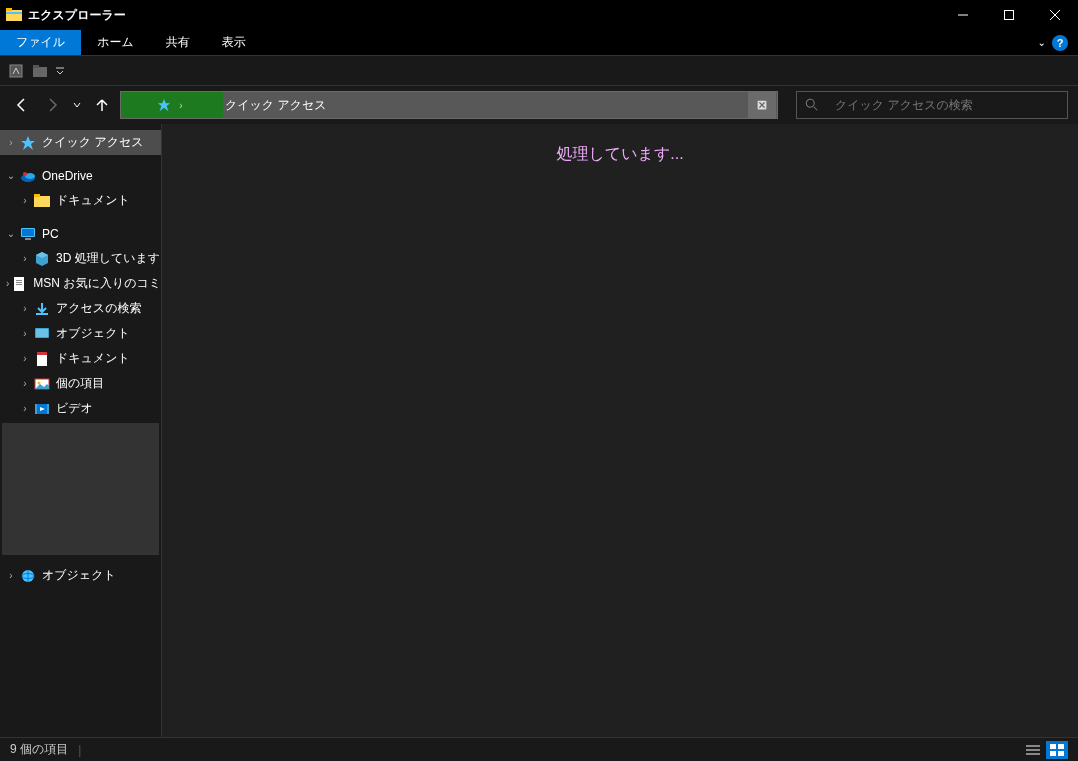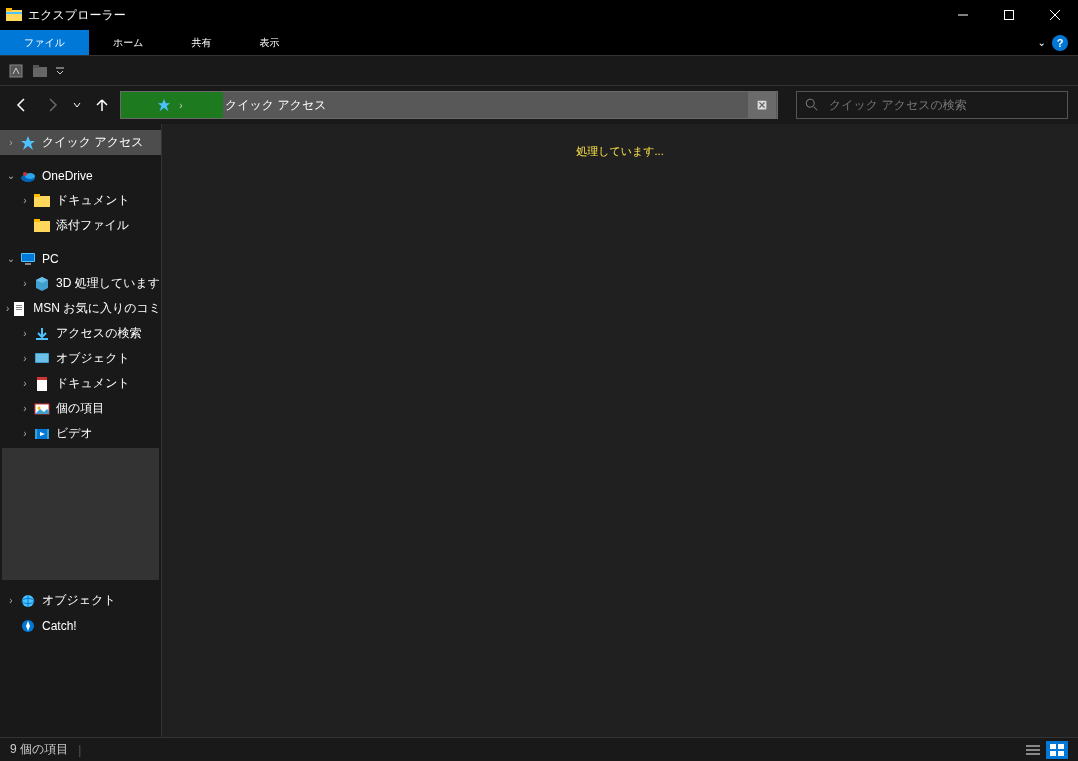--- a/index.html
+++ b/index.html
@@ -1,59 +1,59 @@
 <!DOCTYPE html>
 <html><head>
 <meta charset="utf-8">
 <style>
 * { margin: 0; padding: 0; box-sizing: border-box; font-family: "Yu Gothic UI", "Meiryo", sans-serif; }
 body { width: 1078px; height: 761px; background: #000; color: #fff; overflow: hidden; font-size: 12px; }
 
 .titlebar { height: 30px; background: #000; display: flex; align-items: center; padding-left: 6px; }
 .titlebar .app-icon { width: 16px; height: 16px; margin-right: 6px; }
-.titlebar .title { flex: 1; font-size: 12px; color: #fff; }
+.titlebar .title { flex: 1; font-size: 12px; color: #fff; font-weight: bold; }
 .titlebar .win-controls { display: flex; height: 100%; }
 .titlebar .win-btn { width: 46px; display: flex; align-items: center; justify-content: center; color: #fff; }
 
 .ribbon-tabs { height: 26px; background: #000; display: flex; align-items: stretch; border-bottom: 1px solid #333; }
-.ribbon-tabs .tab { padding: 0 24px; display: flex; align-items: center; font-size: 10px; color: #fff; }
+.ribbon-tabs .tab { padding: 0 16px; display: flex; align-items: center; font-size: 12px; color: #fff; }
 .ribbon-tabs .tab.file { background: #0078d7; color: #fff; }
 .ribbon-tabs .spacer { flex: 1; }
 .ribbon-tabs .ribbon-right { display: flex; align-items: center; gap: 6px; padding-right: 10px; }
 .ribbon-tabs .help-icon { width: 16px; height: 16px; background: #0078d7; border-radius: 50%; display: flex; align-items: center; justify-content: center; font-size: 11px; font-weight: bold; }
 
 .qat { height: 30px; background: #191919; display: flex; align-items: center; padding-left: 6px; gap: 4px; border-bottom: 1px solid #333; }
 .qat .qat-item { width: 20px; height: 20px; display: flex; align-items: center; justify-content: center; }
 
 .navbar { height: 38px; background: #191919; display: flex; align-items: center; padding: 0 10px; gap: 6px; }
 .nav-btn { width: 24px; height: 24px; display: flex; align-items: center; justify-content: center; color: #fff; }
 .nav-btn.disabled { color: #666; }
 .address-bar { flex: 1; height: 28px; background: #585858; display: flex; align-items: center; border: 1px solid #6a6a6a; }
 .address-bar .addr-icon-box { width: 102px; height: 100%; background: #1e7a1e; display: flex; align-items: center; justify-content: center; gap: 4px; }
 .address-bar .addr-sep { color: #ccc; padding: 0 4px; font-size: 10px; }
 .address-bar .addr-text { color: #fff; padding-left: 2px; }
 .address-bar .addr-right { margin-left: auto; display: flex; align-items: center; }
 .address-bar .refresh-btn { width: 28px; height: 26px; background: #6b6b6b; display: flex; align-items: center; justify-content: center; margin-right: 1px; }
-.search-box { width: 272px; height: 28px; background: #191919; border: 1px solid #555; display: flex; align-items: center; padding: 0 8px; gap: 10px; margin-left: 12px; }
+.search-box { width: 272px; height: 28px; background: #191919; border: 1px solid #555; display: flex; align-items: center; padding: 0 8px; gap: 16px; margin-left: 12px; }
 .search-box input { flex: 1; background: transparent; border: none; outline: none; color: #888; font-size: 12px; }
 .search-box input::placeholder { color: #777; }
 
 .content { display: flex; height: calc(761px - 30px - 26px - 30px - 38px - 24px); }
 
 .sidebar { width: 162px; background: #191919; overflow-y: auto; border-right: 1px solid #333; padding-top: 6px; }
 .tree-item { display: flex; align-items: center; height: 25px; padding-left: 4px; gap: 2px; color: #fff; font-size: 12px; white-space: nowrap; overflow: hidden; }
 .tree-item.selected { background: #4d4d4d; }
 .tree-item .indent { display: inline-block; }
 .tree-item .chevron { width: 14px; display: inline-flex; justify-content: center; color: #aaa; font-size: 10px; }
 .tree-item .item-icon { width: 16px; height: 16px; margin-right: 4px; flex-shrink: 0; }
 .tree-spacer { height: 8px; }
 .preview-pane { height: 132px; background: #333; margin: 2px 2px 8px 2px; }
 
 .main { flex: 1; background: #202020; display: flex; justify-content: center; padding-top: 20px; }
-.main .loading { color: #fde047; font-size: 11px; }
+.main .loading { color: #f0abfc; font-size: 16px; }
 
 .statusbar { height: 24px; background: #191919; border-top: 1px solid #333; display: flex; align-items: center; padding: 0 10px; color: #ccc; font-size: 12px; }
 .statusbar .status-text { }
 .statusbar .status-sep { margin-left: 10px; color: #555; }
 .statusbar .status-right { margin-left: auto; display: flex; gap: 2px; }
 .statusbar .view-btn { width: 22px; height: 18px; display: flex; align-items: center; justify-content: center; }
 .statusbar .view-btn.active { background: #0078d7; }
 
 
 .svg-icon { width: 16px; height: 16px; }
@@ -196,29 +196,20 @@
     </div>
     <div class="tree-item">
       <span class="indent" style="width:12px;"></span>
       <span class="chevron">›</span>
       <span class="item-icon"><svg viewBox="0 0 16 16">
             <rect x="0" y="3" width="16" height="11" fill="#ffd75a"></rect>
             <rect x="0" y="1" width="6" height="3" fill="#ffb900"></rect>
           </svg></span>
       <span>ドキュメント</span>
     </div>
-    <div class="tree-item">
-      <span class="indent" style="width:12px;"></span>
-      <span class="chevron" style="visibility:hidden;">›</span>
-      <span class="item-icon"><svg viewBox="0 0 16 16">
-            <rect x="0" y="3" width="16" height="11" fill="#ffd75a"></rect>
-            <rect x="0" y="1" width="6" height="3" fill="#ffb900"></rect>
-          </svg></span>
-      <span>添付ファイル</span>
-    </div>
 
     <div class="tree-spacer"></div>
 
     <div class="tree-item">
       <span class="chevron">⌄</span>
       <span class="item-icon"><svg viewBox="0 0 16 16">
             <rect x="1" y="2" width="14" height="9" fill="#4cc2ff" rx="1"></rect>
             <rect x="2" y="3" width="12" height="7" fill="#0078d7"></rect>
             <rect x="5" y="12" width="6" height="2" fill="#888"></rect>
           </svg></span>
@@ -296,28 +287,20 @@
     <div class="preview-pane"></div>
 
     <div class="tree-item">
       <span class="chevron">›</span>
       <span class="item-icon"><svg viewBox="0 0 16 16">
             <circle cx="8" cy="8" r="6" fill="#4cc2ff"></circle>
             <ellipse cx="8" cy="8" rx="6" ry="2.5" fill="none" stroke="#0078d7"></ellipse>
             <line x1="8" y1="2" x2="8" y2="14" stroke="#0078d7"></line>
           </svg></span>
       <span>オブジェクト</span>
-    </div>
-    <div class="tree-item">
-      <span class="chevron" style="visibility:hidden;">›</span>
-      <span class="item-icon"><svg viewBox="0 0 16 16">
-            <circle cx="8" cy="8" r="6" fill="#0078d7"></circle>
-            <path d="M8 3 L10 8 L8 13 L6 8 Z" fill="#fff"></path>
-          </svg></span>
-      <span>Catch!</span>
     </div>
   </div>
 
   <div class="main">
     <div class="loading">処理しています...</div>
   </div>
 </div>
 
 <div class="statusbar">
   <span class="status-text">9 個の項目</span>

